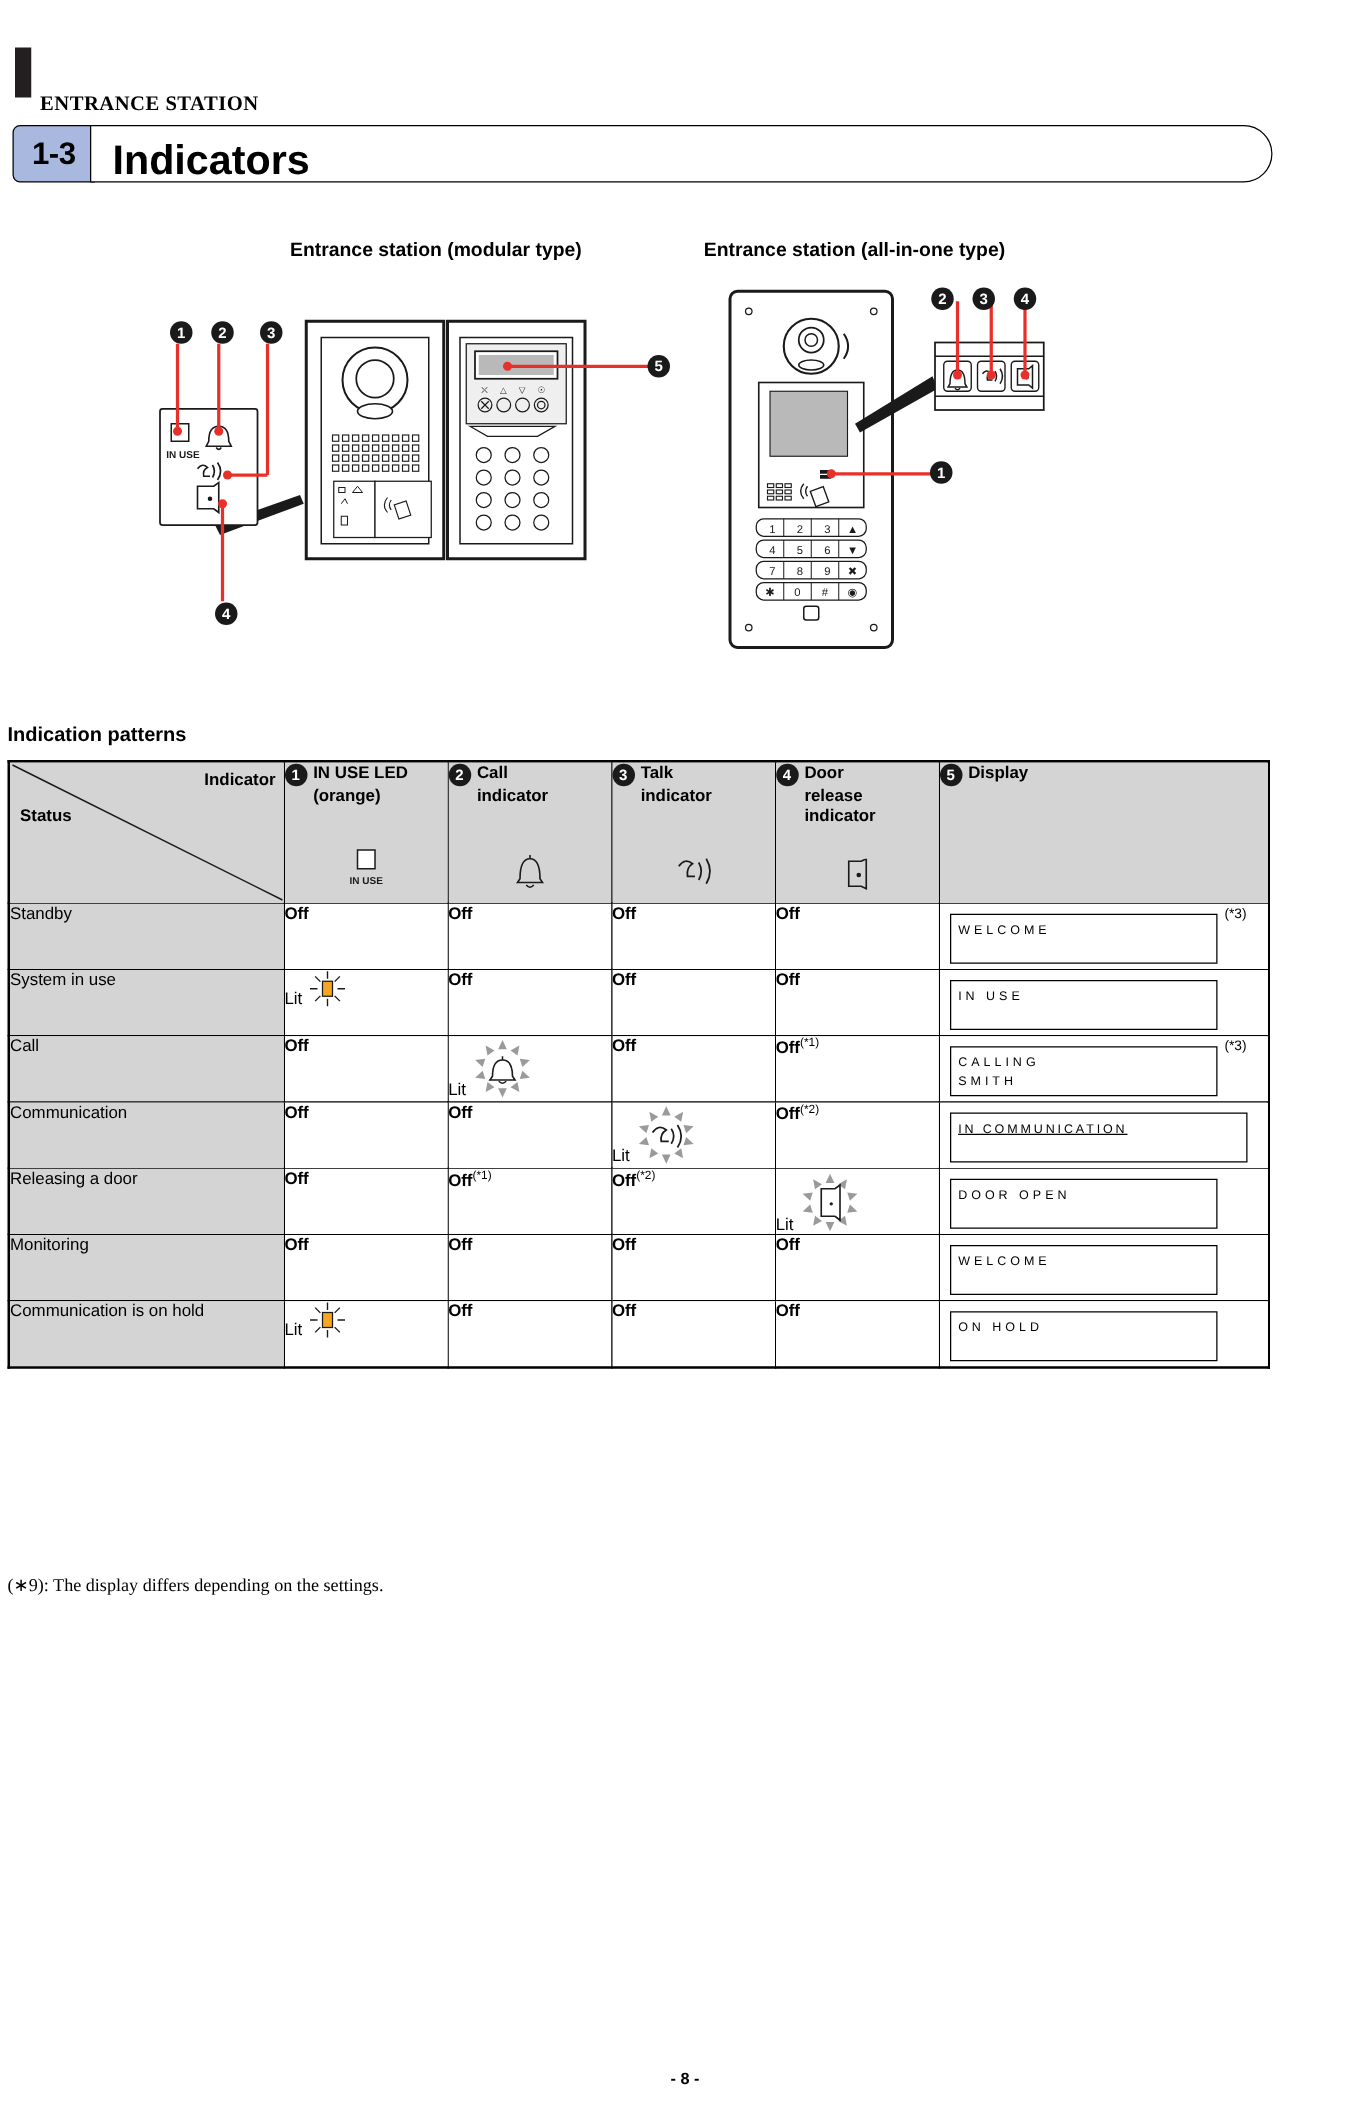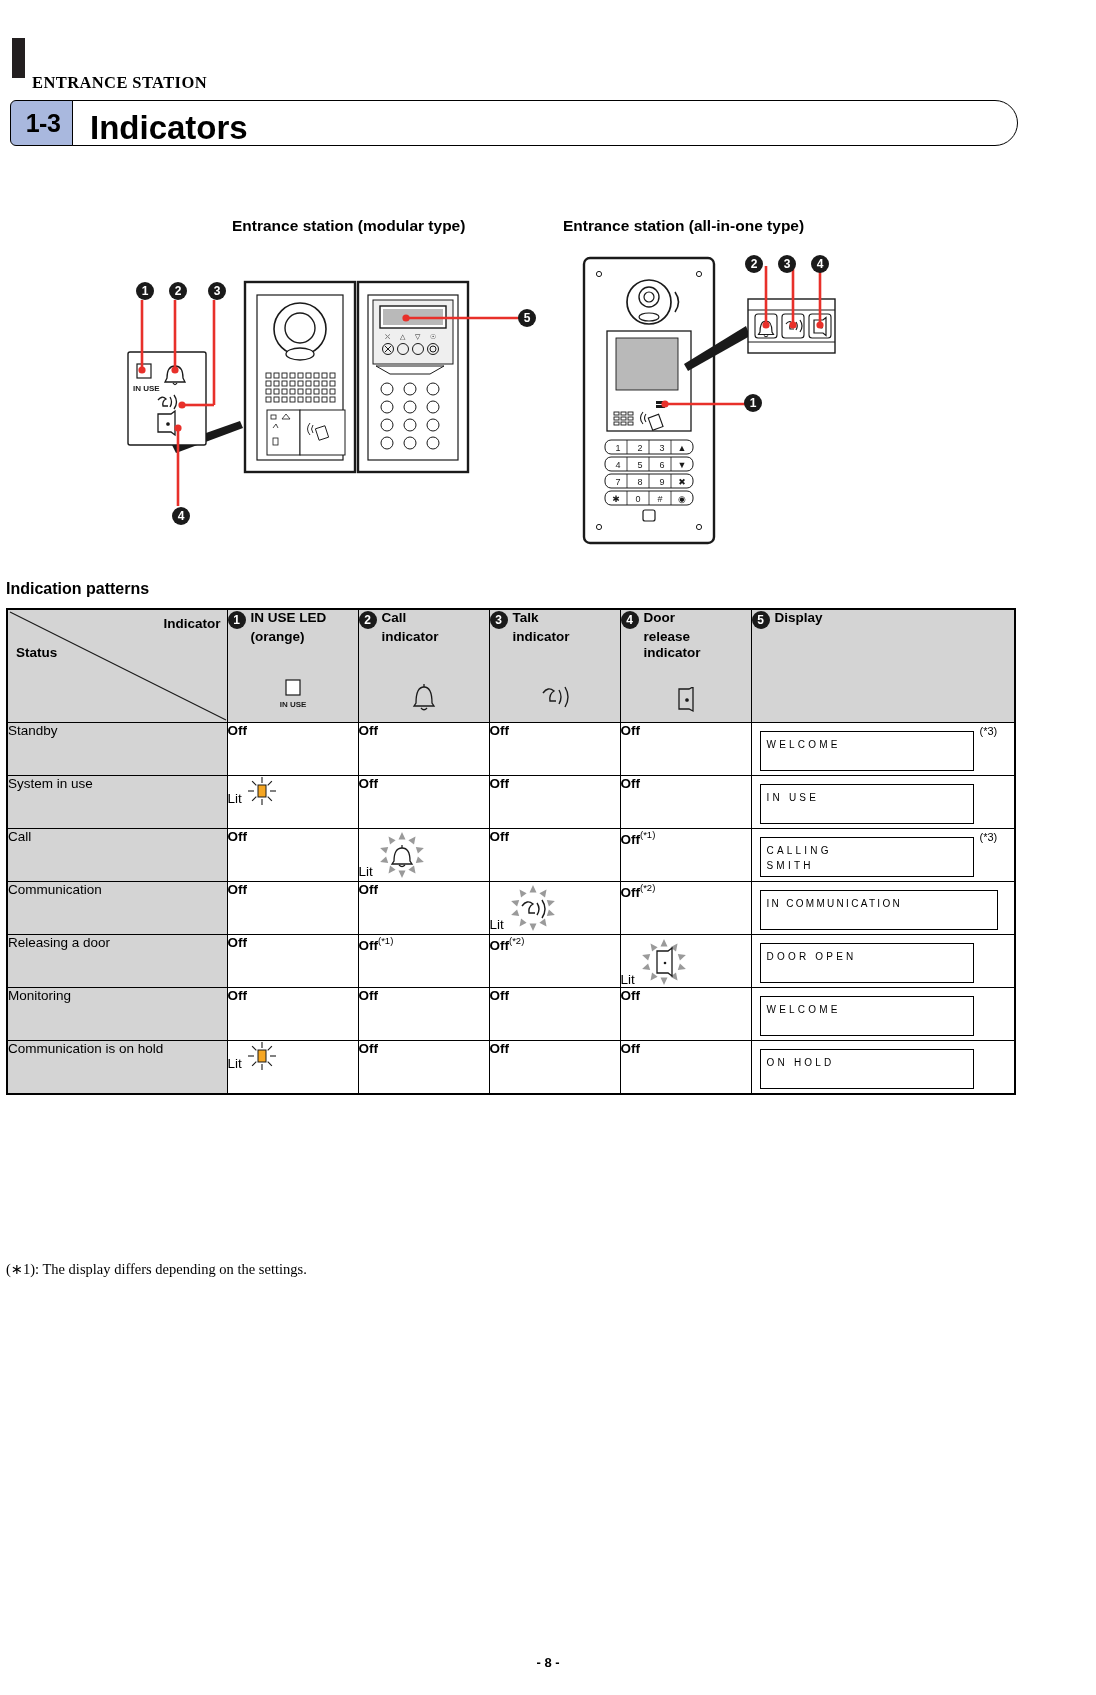--- a/index.html
+++ b/index.html
@@ -17,21 +17,21 @@
   .sec-wrap{position:absolute;left:10px;top:100px;width:1008px;height:46px;}
   .sec-num{position:absolute;left:0;top:0;width:66px;height:46px;background:#a9b8de;
     border:1.6px solid #000;border-radius:6px 0 0 6px;box-sizing:border-box;
     display:flex;align-items:center;justify-content:center;
     font-weight:bold;font-size:25px;letter-spacing:-.5px;}
   .sec-bar{position:absolute;left:62px;top:0;right:0;height:46px;border:1.6px solid #000;
     border-radius:0 23px 23px 0;box-sizing:border-box;background:#fff;}
   .sec-label{position:absolute;left:80px;top:9px;font-weight:bold;font-size:33px;}
 
   
-  .diag{position:absolute;left:0;top:172px;width:1096px;height:420px;}
+  .diag{position:absolute;left:0;top:147px;width:1096px;height:420px;}
   .cap{position:absolute;font-weight:bold;font-size:15.5px;}
   .cap-mod{left:232px;top:45px;}
   .cap-aio{left:563px;top:45px;}
 
   .badge{position:absolute;width:18px;height:18px;border-radius:50%;background:#1a1a1a;
     color:#fff;font-size:12px;font-weight:bold;display:flex;align-items:center;
     justify-content:center;line-height:1;}
 
   
   .ip-title{position:absolute;left:6px;top:580px;font-weight:bold;font-size:16px;}
@@ -56,21 +56,21 @@
   .hcol .t2{font-weight:bold;font-size:13.5px;line-height:16px;margin-left:23px;}
   .hcol .gly{position:absolute;left:0;right:0;bottom:6px;text-align:center;}
 
   .onoff{font-size:13.5px;font-weight:bold;}
   .sup{font-size:9.5px;vertical-align:super;}
   .lit{display:flex;align-items:flex-end;gap:3px;font-size:13.5px;}
 
   .lcd{position:relative;margin:8px 0 0 8px;width:214px;height:40px;
     border:1.3px solid #000;background:#fff;box-sizing:border-box;
     font-size:10px;letter-spacing:3.2px;padding:5px 0 0 6px;line-height:15px;}
-  .lcd.wide{width:238px;letter-spacing:2.3px;}
+  .lcd.wide{width:238px;letter-spacing:2.3px;text-decoration:underline;}
   .star3{position:absolute;left:228px;top:2px;font-size:11px;letter-spacing:0;}
 
   .notes{position:absolute;left:6px;top:1258px;font-family:"Liberation Serif",serif;
     font-size:14.5px;line-height:23px;}
 
   .pageno{position:absolute;left:0;right:0;top:1655px;text-align:center;
     font-size:13px;font-weight:bold;}
 </style>
 </head>
 <body>
@@ -646,16 +646,16 @@
     <td class="cell">
       <div class="lcd">
         <div>ON HOLD</div>
       </div>
     </td>
   </tr>
     </tbody>
 </table>
 
 <div class="notes">
-  <div>(∗1): The display differs depending on the settings.</div>
+  <div>(∗9): The display differs depending on the settings.</div>
 </div>
 
 <div class="pageno">- 8 -</div>
 
 </body></html>

